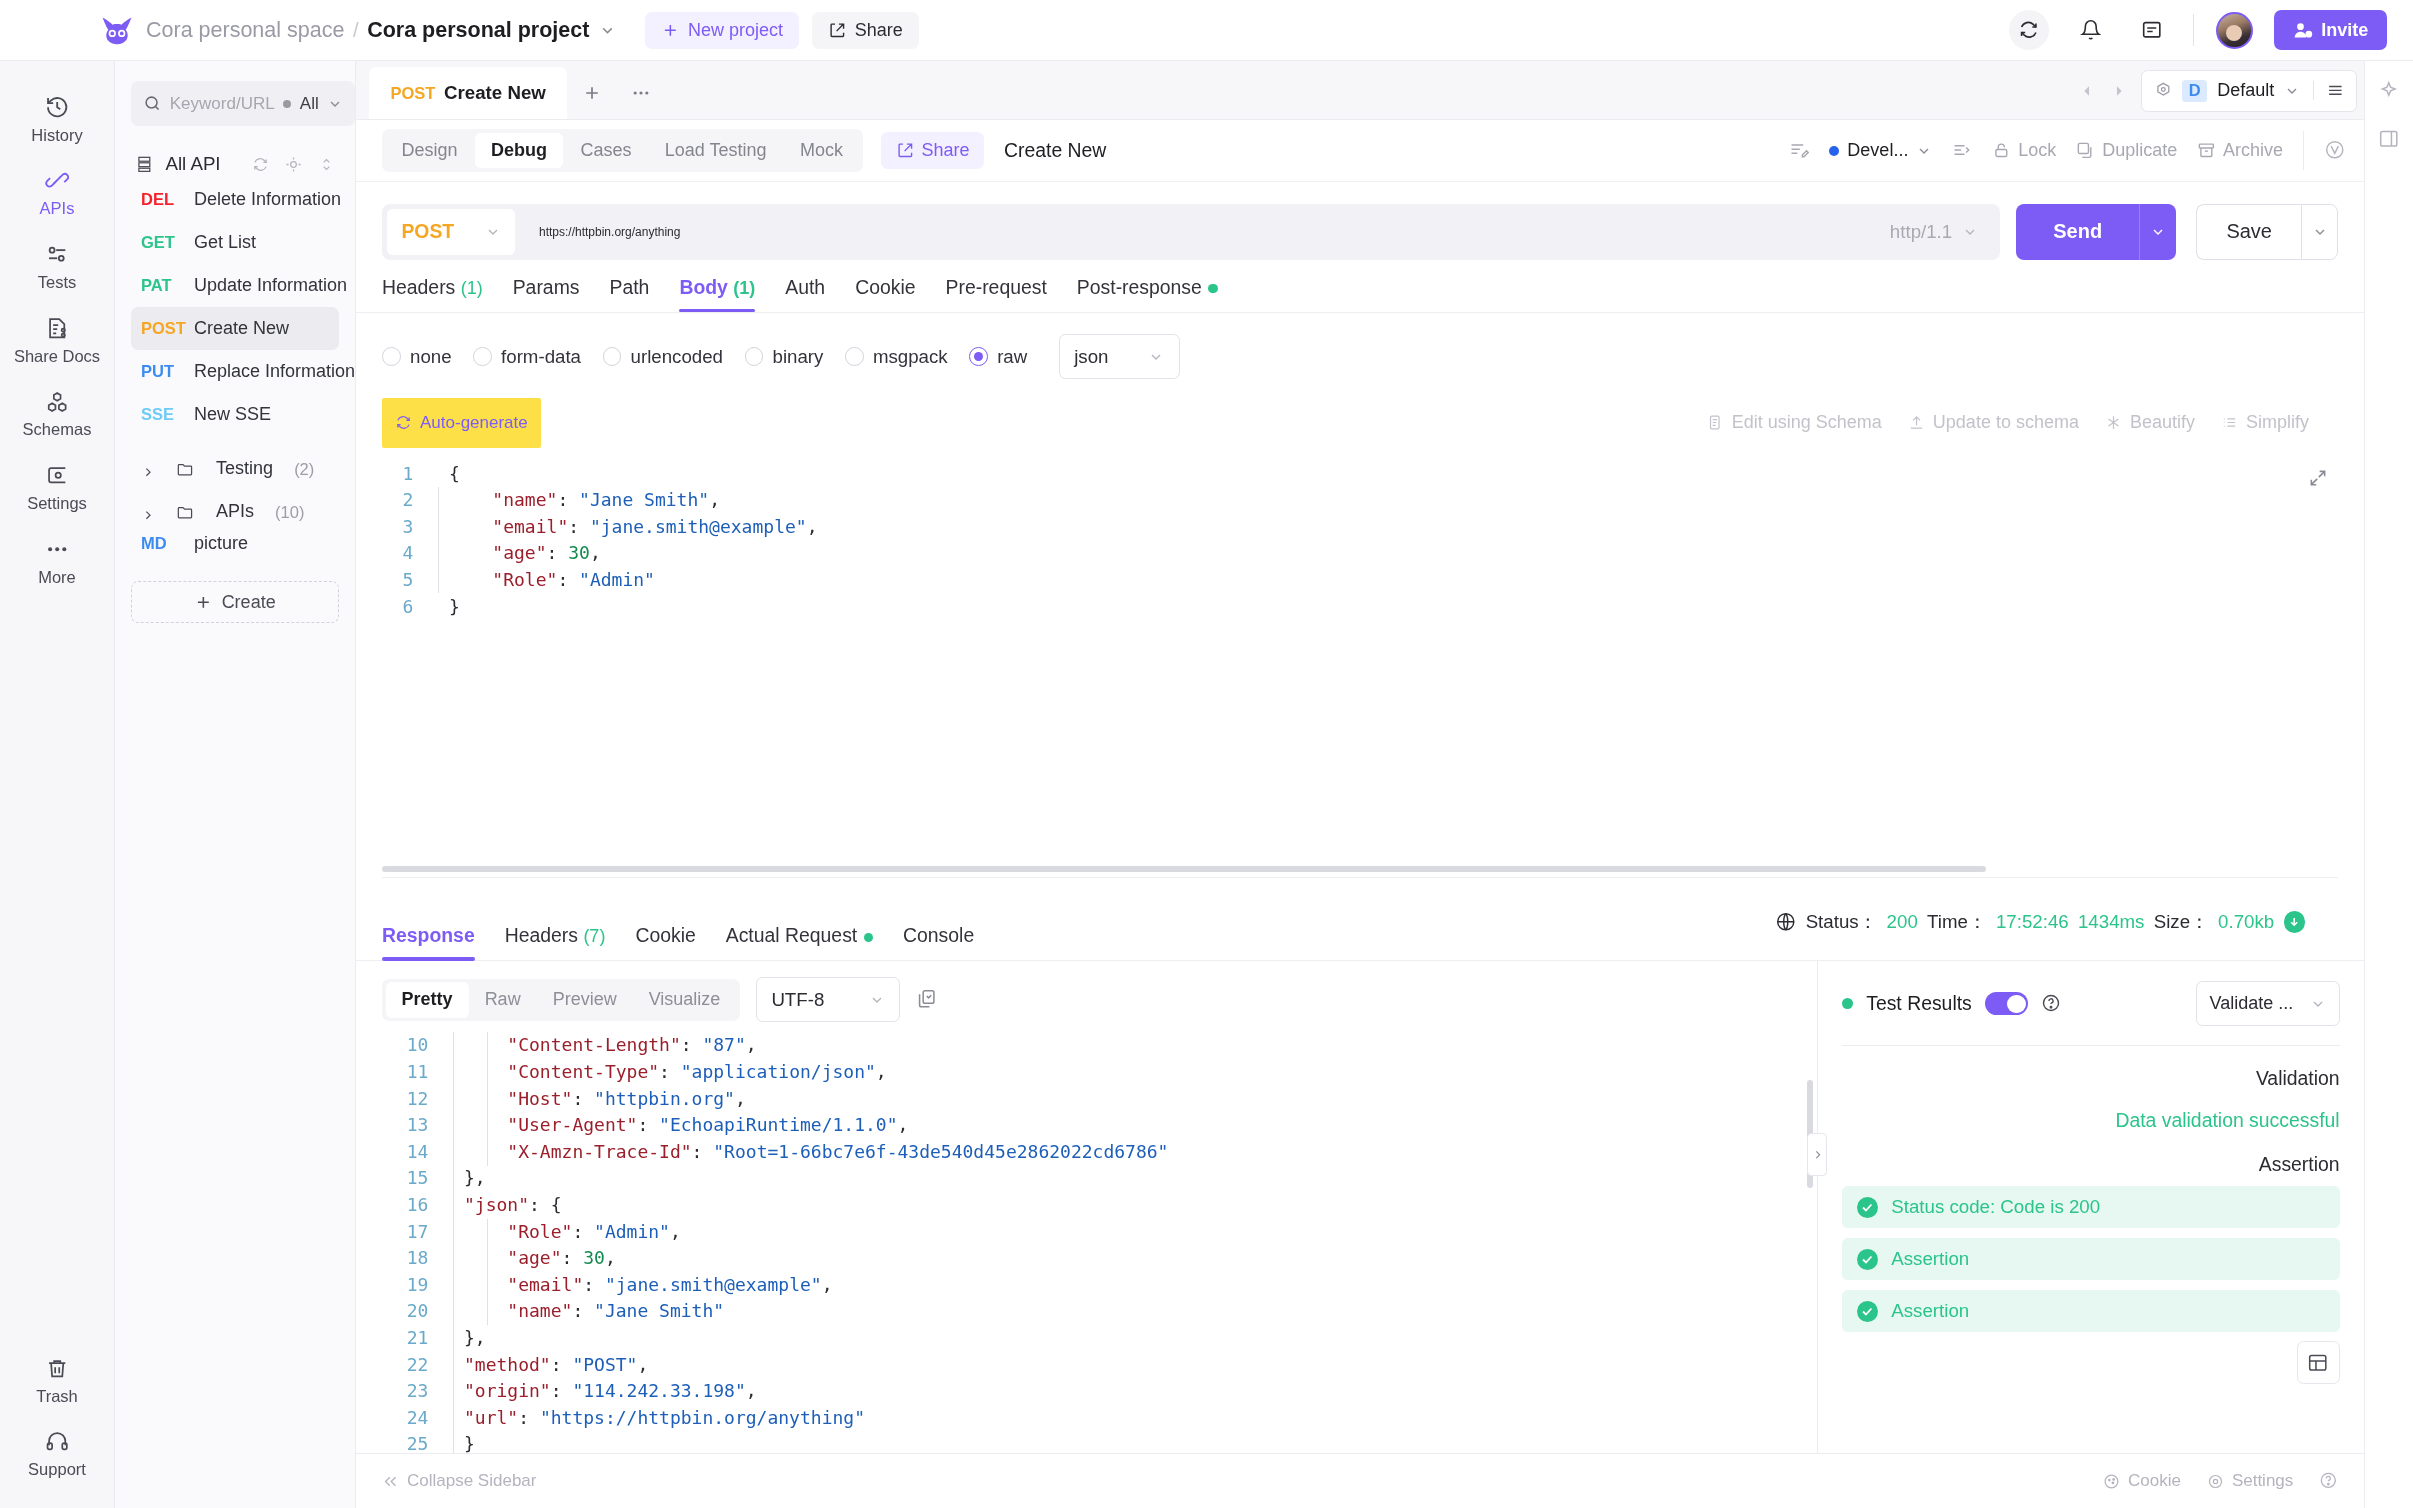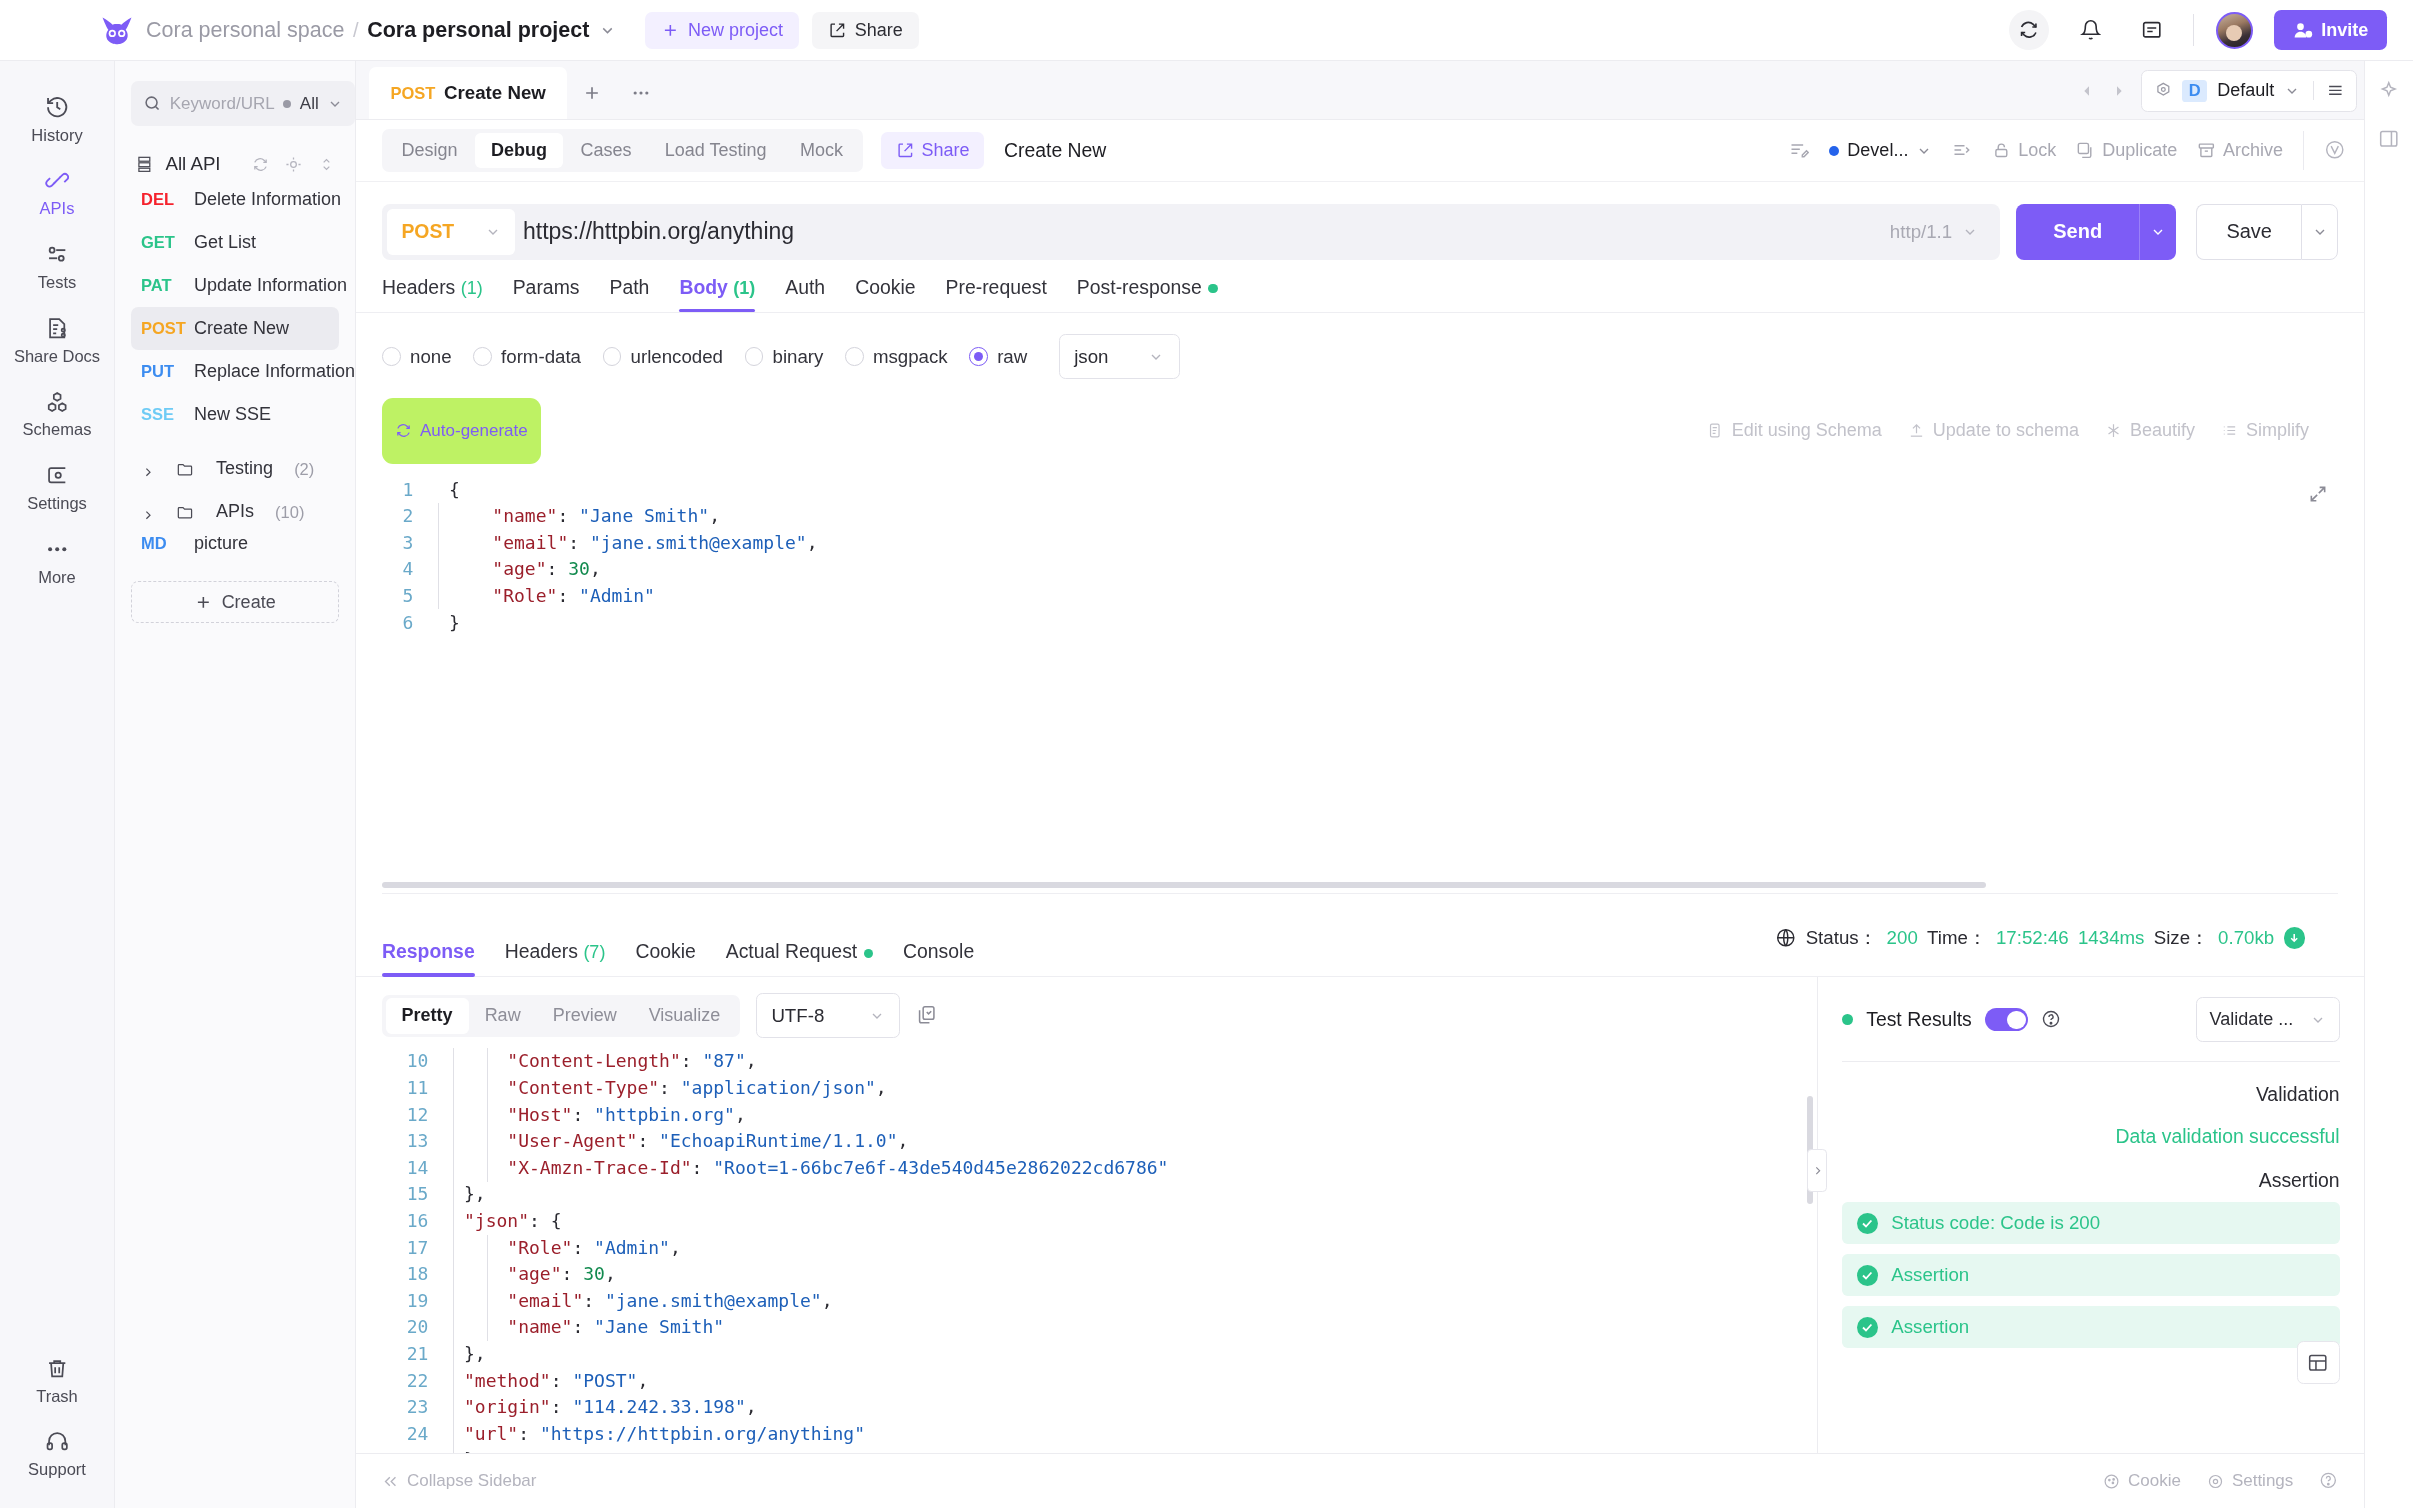--- a/index.html
+++ b/index.html
@@ -176,21 +176,21 @@
   .urlrow { display:flex; align-items:center; gap:16px; padding: 21.5px 26px 0; }
   .urlbox {
     flex:1; height:56px; background:#f2f2f6; border-radius:8px;
     display:flex; align-items:center; padding:5px;
   }
   .method-sel {
     background:#fff; border-radius:5.7px; height:46px; min-width:128px;
     display:flex;align-items:center; justify-content:space-between; padding:0 14.4px; cursor:pointer;
   }
   .method-txt { font-size:19.4px; font-weight:700; color:#f5a623; }
-  .url-txt { font-size:23px; color:#2b2b32; margin-left:8px; flex:1; }
+  .url-txt { font-size:12px; color:#2b2b32; margin-left:24px; flex:1; }
   .http-ver { font-size:18.7px; color:#a9a9b3; display:flex;align-items:center;gap:10px; padding-right:17px; cursor:pointer;}
   .send-wrap { display:flex; }
   .btn-send {
     background:#7d5cf6; color:#fff; font-size:20px; font-weight:600;
     height:56px; padding:0 37px; border-radius:8px 0 0 8px;
     display:flex;align-items:center;justify-content:center; cursor:pointer;
   }
   .btn-send-caret {
     background:#7d5cf6; border-left:0.7px solid #9b81f8; border-radius:0 8px 8px 0;
     width:37px;height:56px;display:flex;align-items:center;justify-content:center;cursor:pointer;
@@ -228,22 +228,22 @@
   .radio-label { font-size:18.7px; color:#33333b; }
   .json-sel {
     margin-left:10px; border:0.7px solid #e2e2e9; border-radius:6.5px; height:45px; width:121px;
     display:flex; align-items:center; justify-content:space-between; padding:0 14.4px; cursor:pointer;
   }
   .json-sel-txt { font-size:18.7px; color:#2b2b32; }
 
   
   .edtoolbar { display:flex; align-items:center; padding: 18.7px 26px 0; }
   .autogen {
-    display:flex;align-items:center;gap:8px; background:#bef264; color:#7d5cf6; font-size:17px;
-    padding:23px 13px; border-radius:11px; cursor:pointer;
+    display:flex;align-items:center;gap:8px; background:#fde047; color:#7d5cf6; font-size:17px;
+    padding:15px 13px; border-radius:2px; cursor:pointer;
   }
   .edtool-right { margin-left:auto; display:flex;align-items:center;gap:26px; padding-right:29px; }
   .edtool { display:flex;align-items:center;gap:8px; font-size:18px; color:#c2c2ca; cursor:pointer; white-space:nowrap;}
 
   
   .editor {
     margin: 13px 26px 0; flex: 0 0 auto; height: 417px; position:relative;
     border-bottom:0.7px solid #eeeef2; overflow:hidden;
   }
   .code {

